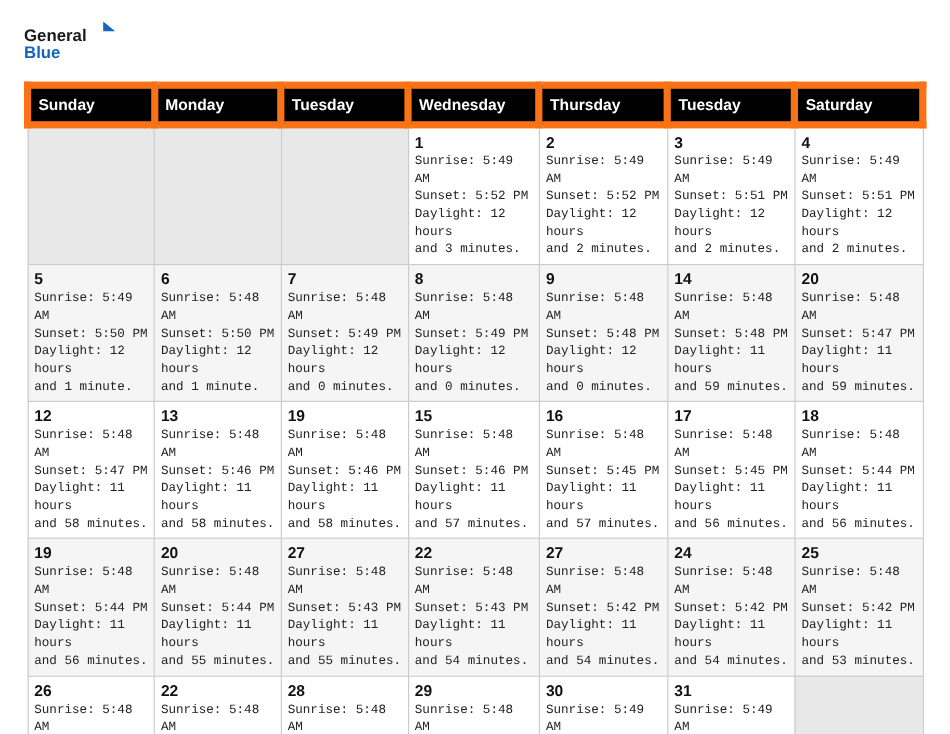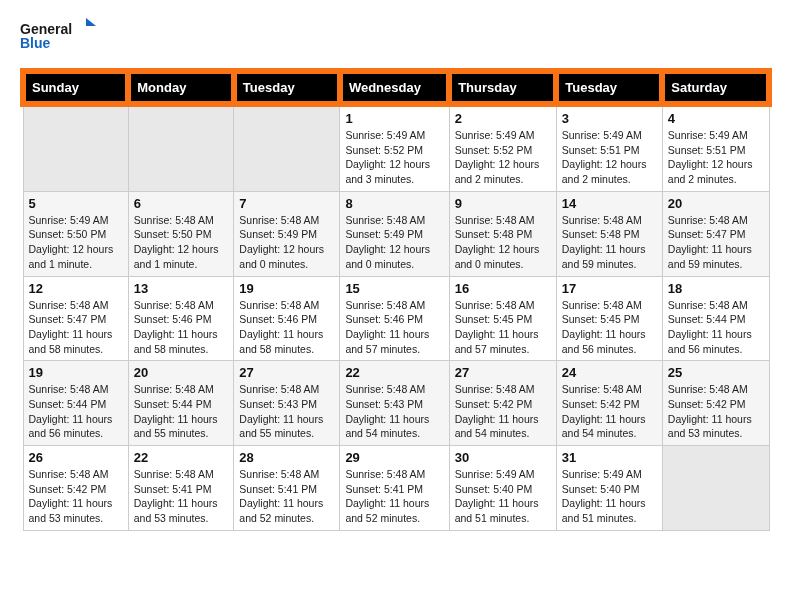--- a/index.html
+++ b/index.html
@@ -71,20 +71,21 @@
     .day-num {
       font-size: 13px;
       font-weight: bold;
       margin-bottom: 2px;
       color: #111;
     }
     .day-info {
       font-size: 10.5px;
       color: #222;
       line-height: 1.4;
+      font-family: Liberation Mono, monospace;
     }
     .empty-cell {
       background: #e8e8e8 !important;
     }
   </style>
 </head>
 <body>
 
 <div class="header">
   <div class="logo">

